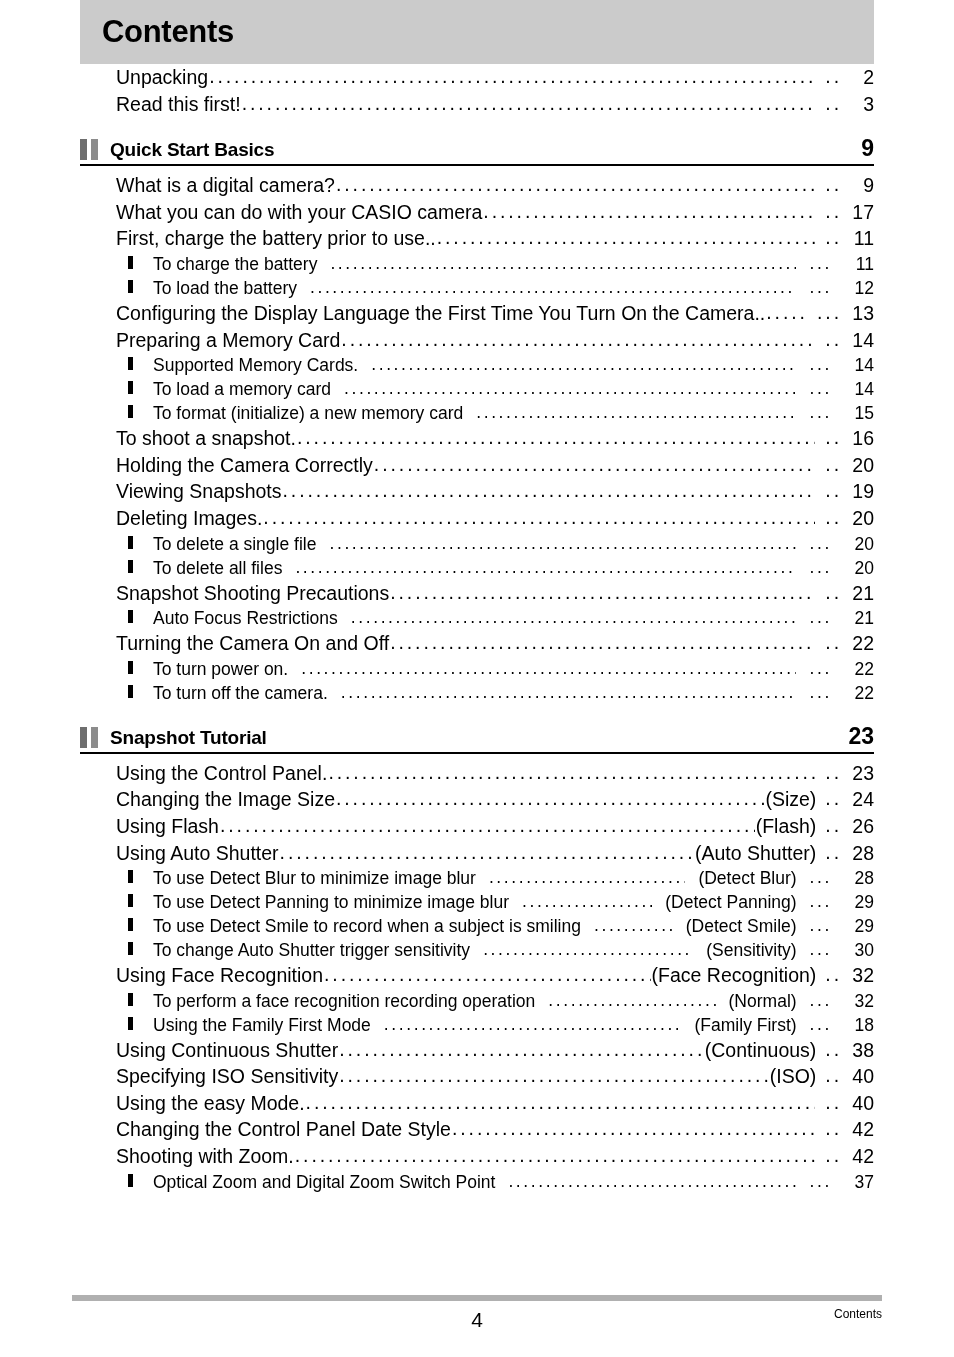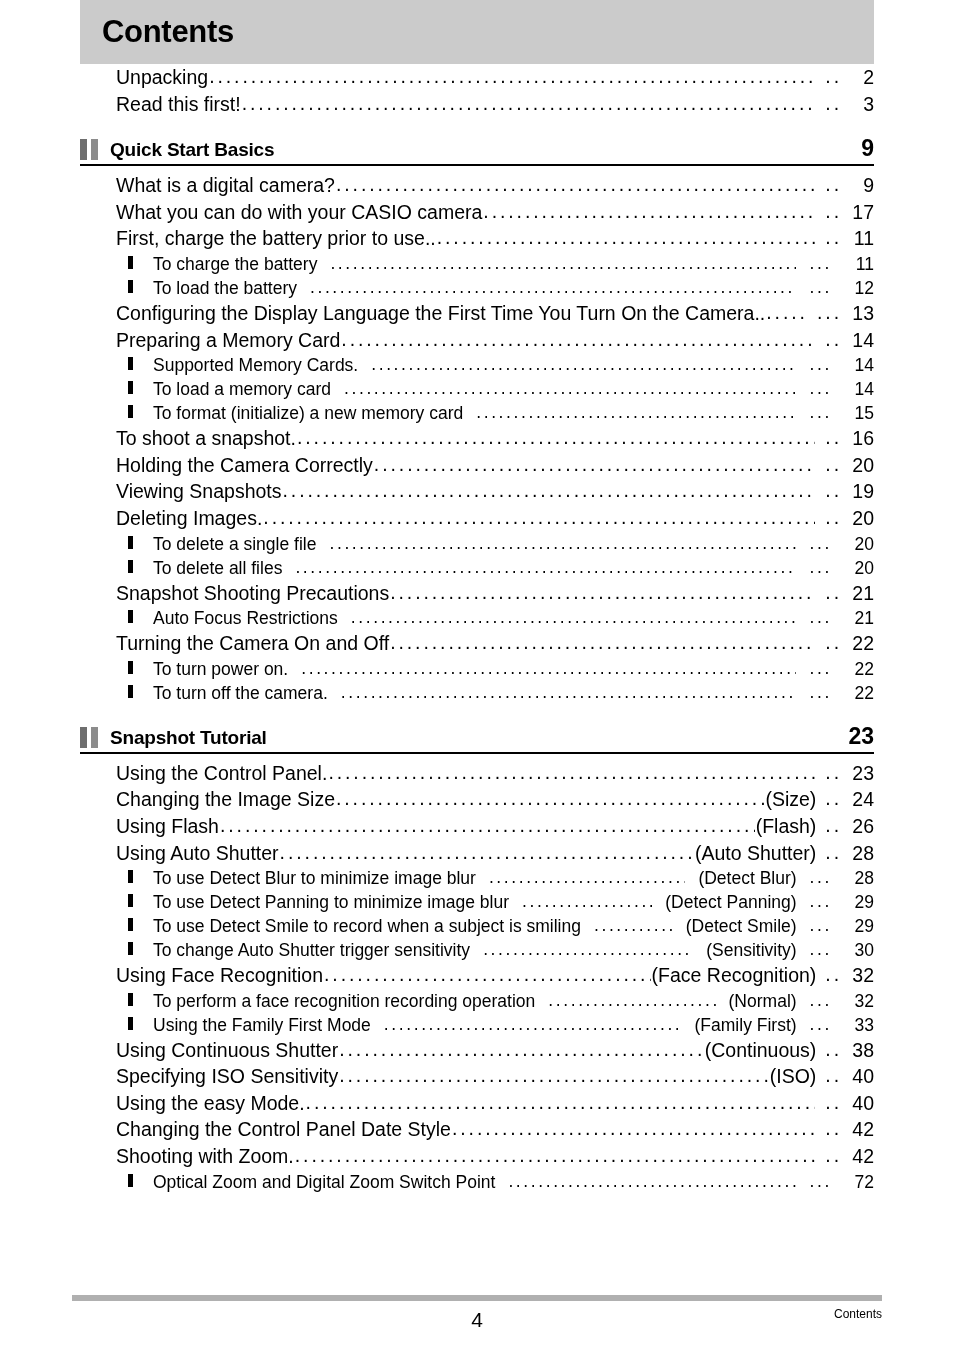--- a/index.html
+++ b/index.html
@@ -451,21 +451,21 @@
           <span class="entry-suffix">(Normal)</span>
           <span class="tail">...</span>
           <span class="entry-page">32</span>
         </div>
         <div class="entry lv2">
           <span class="bullet"></span>
           <span class="entry-label">Using the Family First Mode</span>
           <span class="leader">........................................................................................................................................................................................................</span>
           <span class="entry-suffix">(Family First)</span>
           <span class="tail">...</span>
-          <span class="entry-page">33</span>
+          <span class="entry-page">18</span>
         </div>
         <div class="entry lv1">
           <span class="entry-label">Using Continuous Shutter</span>
           <span class="leader">........................................................................................................................................................................................................</span>
           <span class="entry-suffix">(Continuous)</span>
           <span class="tail">..</span>
           <span class="entry-page">38</span>
         </div>
         <div class="entry lv1">
           <span class="entry-label">Specifying ISO Sensitivity</span>
@@ -490,21 +490,21 @@
           <span class="entry-label">Shooting with Zoom.</span>
           <span class="leader">........................................................................................................................................................................................................</span>
           <span class="tail">..</span>
           <span class="entry-page">42</span>
         </div>
         <div class="entry lv2">
           <span class="bullet"></span>
           <span class="entry-label">Optical Zoom and Digital Zoom Switch Point</span>
           <span class="leader">........................................................................................................................................................................................................</span>
           <span class="tail">...</span>
-          <span class="entry-page">72</span>
+          <span class="entry-page">37</span>
         </div>
       </div>
   </div>
 
   <div class="footer-rule"></div>
   <div class="footer-pageno">4</div>
   <div class="footer-label">Contents</div>
 
 </div>
 

